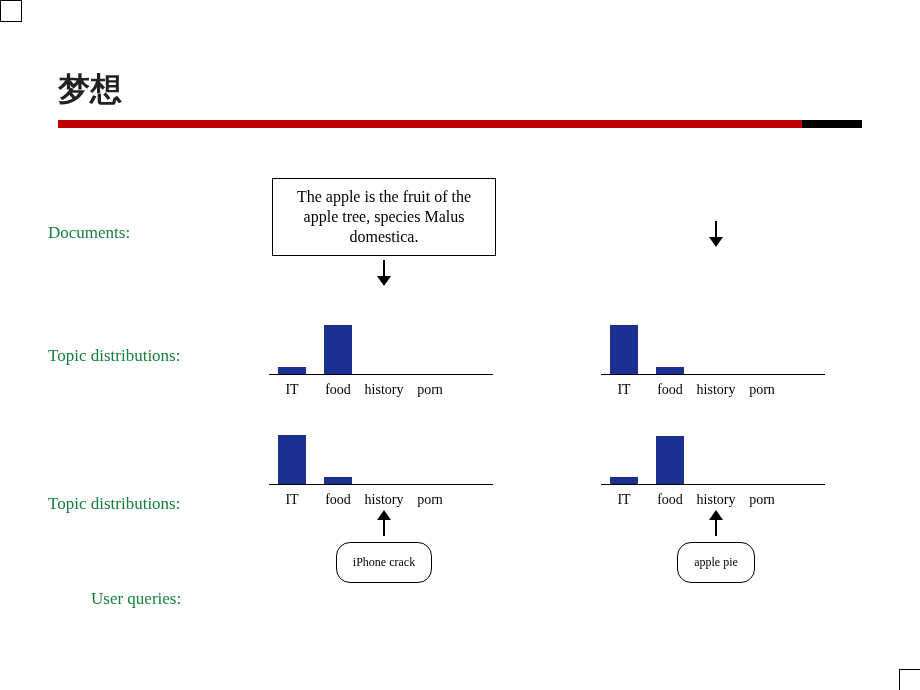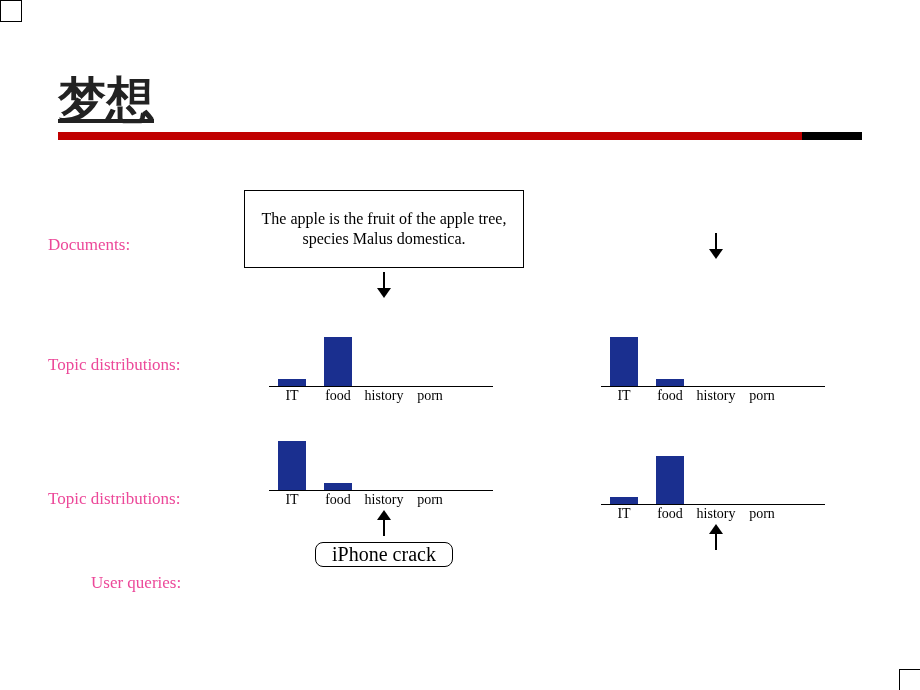--- a/index.html
+++ b/index.html
@@ -20,24 +20,23 @@
   .corner-box {
     position: absolute;
     width: 22px;
     height: 22px;
     border: 1px solid #000;
   }
   .corner-tl { top: 0; left: 0; }
   .corner-br { bottom: -1px; right: -1px; }
   .title {
     font-family: "SimSun", "宋体", serif;
-    font-size: 48px;
+    font-size: 32px;
     color: #222;
-    margin: 40px 0 0 20px;
-    text-decoration: underline;
+    margin: 40px 0 8px 20px;
   }
   .title-rule {
     height: 8px;
     display: flex;
     margin: 0 20px 0 20px;
   }
   .rule-red {
     background: #c00000;
     height: 8px;
     flex: 1;
@@ -50,30 +49,30 @@
   .content {
     margin: 50px 10px 0 10px;
     display: grid;
     grid-template-columns: 160px 1fr 1fr;
     column-gap: 20px;
     row-gap: 26px;
     align-items: center;
   }
   .row-label {
     font-size: 17px;
-    color: #ec4899;
+    color: #15803d;
   }
   .doc-box {
     border: 1px solid #000;
-    padding: 18px 10px;
+    padding: 8px 10px;
     font-size: 16px;
     text-align: center;
     line-height: 1.25;
     background: #fff;
-    width: 280px;
+    width: 224px;
     margin: 0 auto;
   }
   .chart-cell {
     display: flex;
     flex-direction: column;
     align-items: center;
   }
   .arrow-down {
     margin: 4px auto 2px auto;
   }
@@ -103,27 +102,27 @@
     width: 28px;
     background: #1a2f8f;
   }
   .chart-labels {
     display: flex;
   }
   .chart-labels span {
     width: 46px;
     text-align: center;
     font-size: 14px;
-    padding-top: 1px;
+    padding-top: 7px;
   }
   .query-box {
     border: 1px solid #000;
-    border-radius: 8px;
-    padding: 0 16px;
-    font-size: 20px;
+    border-radius: 14px;
+    padding: 12px 16px;
+    font-size: 12px;
     background: #fff;
     margin-top: 2px;
   }
 </style>
 </head>
 <body>
 
 <div class="slide">
   <div class="corner-box corner-tl"></div>
   <div class="corner-box corner-br"></div>
@@ -265,18 +264,19 @@
             <span>IT</span>
             <span>food</span>
             <span>history</span>
             <span>porn</span>
           </div>
         </div>
       <svg class="arrow-up" width="22" height="26" viewBox="0 0 22 26">
         <polygon points="11,0 4,10 18,10" fill="#000"></polygon>
         <line x1="11" y1="8" x2="11" y2="26" stroke="#000" stroke-width="2"></line>
       </svg>
+      <div class="query-box">apple pie</div>
     </div>
 
     <div class="row-label" style="grid-column:1; grid-row:4; align-self:end; margin-top:-40px;margin-left:43px;">User queries:</div>
 
   </div>
 </div>
 
 </body></html>

